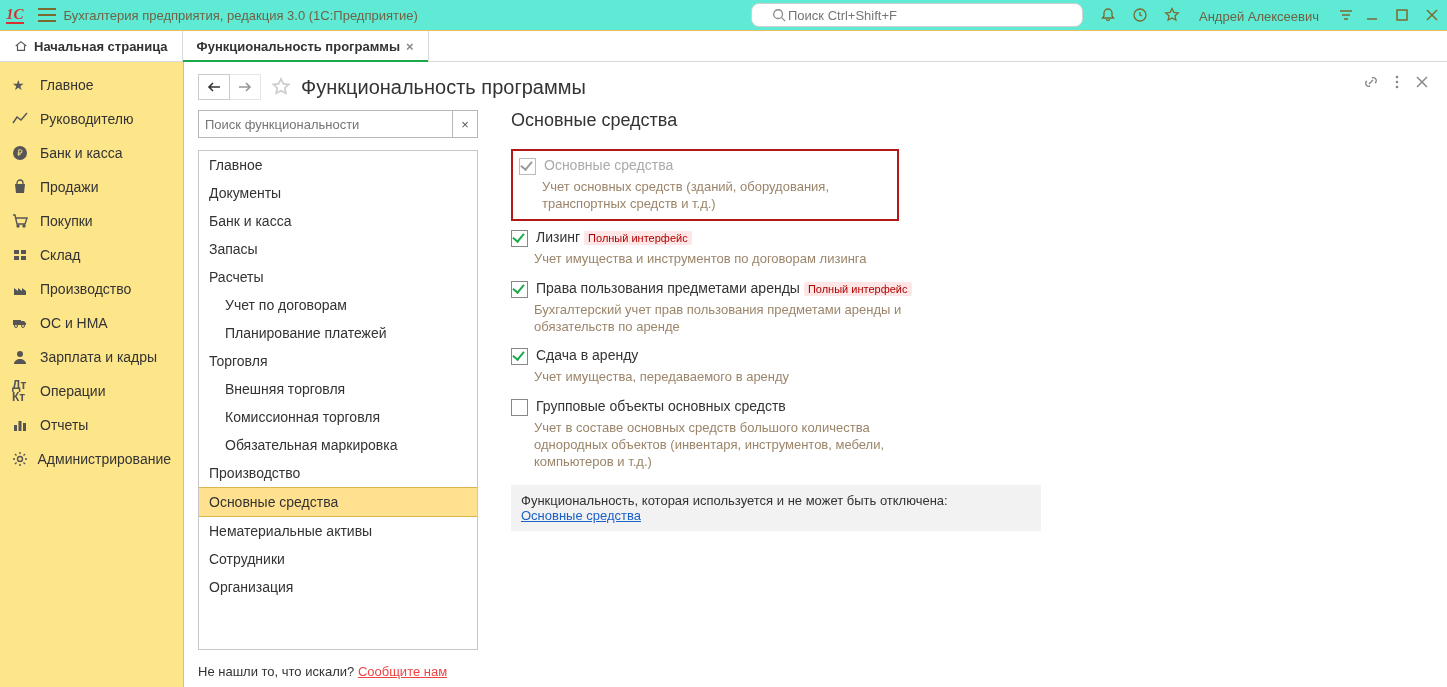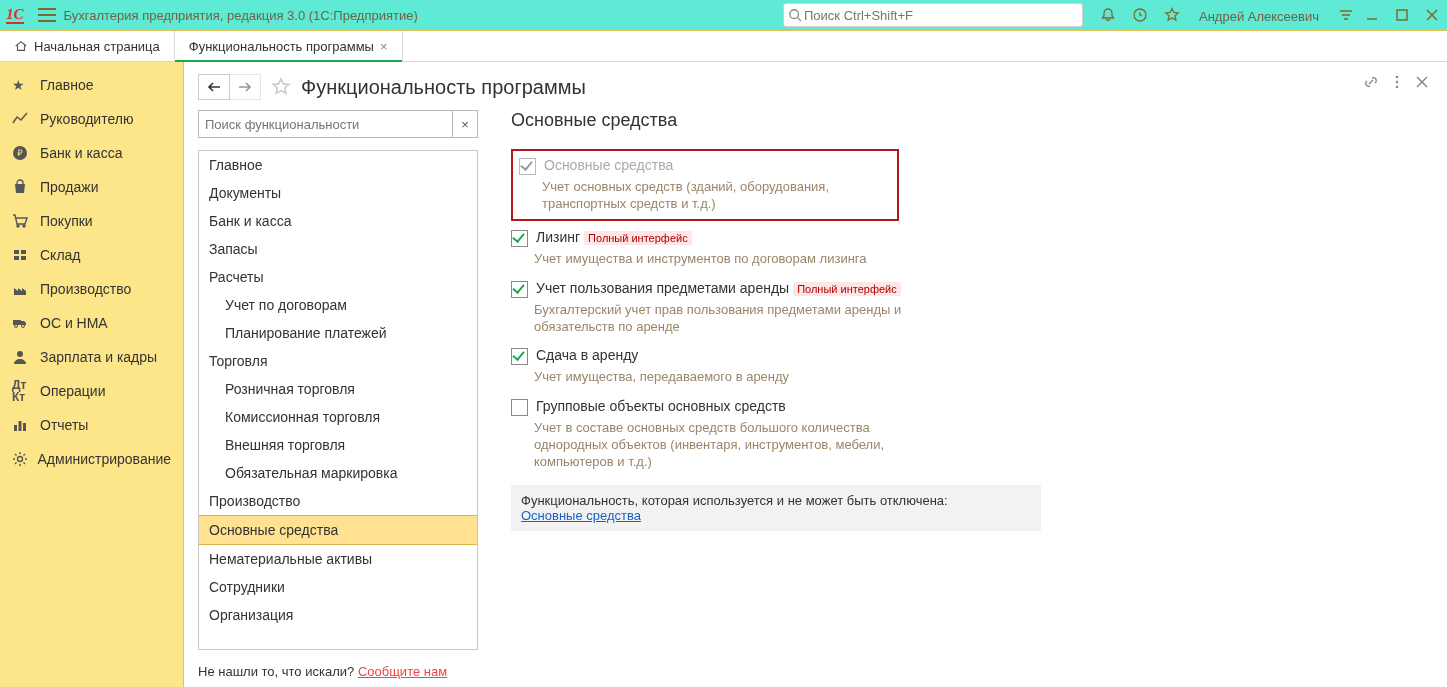--- a/index.html
+++ b/index.html
@@ -42,42 +42,43 @@
   .hamburger-icon span { height: 2px; background: #7a6a30; }
   .app-title { color: #6f6345; }
   .search-box {
     margin-left: auto;
     display: flex;
     align-items: center;
     height: 22px;
     width: 290px;
     background: #fff;
     border: 1px solid #d0d0d0;
-    border-radius: 3px;
-    padding: 0 4px;
+    border-radius: 8px;
+    padding: 0 20px;
   }
   .search-box input {
     border: none;
     outline: none;
     flex: 1;
     font-size: 13px;
     background: transparent;
     color: #333;
   }
   .top-icons { display: flex; align-items: flex-end; gap: 14px; margin-left: 16px; }
   .top-icn { width: 18px; height: 18px; display: flex; align-items: center; justify-content: center; color: #7a6a30; cursor: pointer; stroke:#7a6a30; }
   .user-name { color: #6f6345; margin: 0 4px; }
   .win-btns { display: flex; align-items: center; gap: 12px; margin-left: 8px; }
   .win-btns span { width:18px; height:18px; display:flex; align-items:center; justify-content:center; color:#7a6a30; cursor:pointer;}
   .tabs-row {
     height: 30px;
     background: #fff;
     border-bottom: 1px solid #d9d9d9;
     display: flex;
     align-items: stretch;
+    font-weight: bold;
   }
   .tab {
     display: flex;
     align-items: center;
     padding: 0 14px;
     border-right: 1px solid #d9d9d9;
     font-size: 13px;
     cursor: pointer;
     position: relative;
   }
@@ -440,23 +441,22 @@
         </div>
         <div class="tree">
           <div class="tree-item">Главное</div>
           <div class="tree-item">Документы</div>
           <div class="tree-item">Банк и касса</div>
           <div class="tree-item">Запасы</div>
           <div class="tree-item">Расчеты</div>
           <div class="tree-item sub">Учет по договорам</div>
           <div class="tree-item sub">Планирование платежей</div>
           <div class="tree-item">Торговля</div>
-          <div class="tree-item sub">Розничная торговля</div>
+          <div class="tree-item sub">Внешняя торговля</div>
           <div class="tree-item sub">Комиссионная торговля</div>
-          <div class="tree-item sub">Внешняя торговля</div>
           <div class="tree-item sub">Обязательная маркировка</div>
           <div class="tree-item">Производство</div>
           <div class="tree-item active">Основные средства</div>
           <div class="tree-item">Нематериальные активы</div>
           <div class="tree-item">Сотрудники</div>
           <div class="tree-item">Организация</div>
         </div>
         <div class="footer-line">
           <span>Не нашли то, что искали? </span><a href="#">Сообщите нам</a>
         </div>
@@ -475,21 +475,21 @@
           </div>
 
           <div class="opt-row">
             <span class="chk checked"></span>
             <span class="opt-label"><span>Лизинг</span><span class="badge">Полный интерфейс</span></span>
           </div>
           <div class="opt-desc">Учет имущества и инструментов  по договорам лизинга</div>
 
           <div class="opt-row">
             <span class="chk checked"></span>
-            <span class="opt-label"><span>Учет пользования предметами аренды</span><span class="badge">Полный интерфейс</span></span>
+            <span class="opt-label"><span>Права пользования предметами аренды</span><span class="badge">Полный интерфейс</span></span>
           </div>
           <div class="opt-desc">Бухгалтерский учет прав пользования предметами аренды и обязательств по аренде</div>
 
           <div class="opt-row">
             <span class="chk checked"></span>
             <span class="opt-label">Сдача в аренду</span>
           </div>
           <div class="opt-desc">Учет имущества, передаваемого в аренду</div>
 
           <div class="opt-row">

